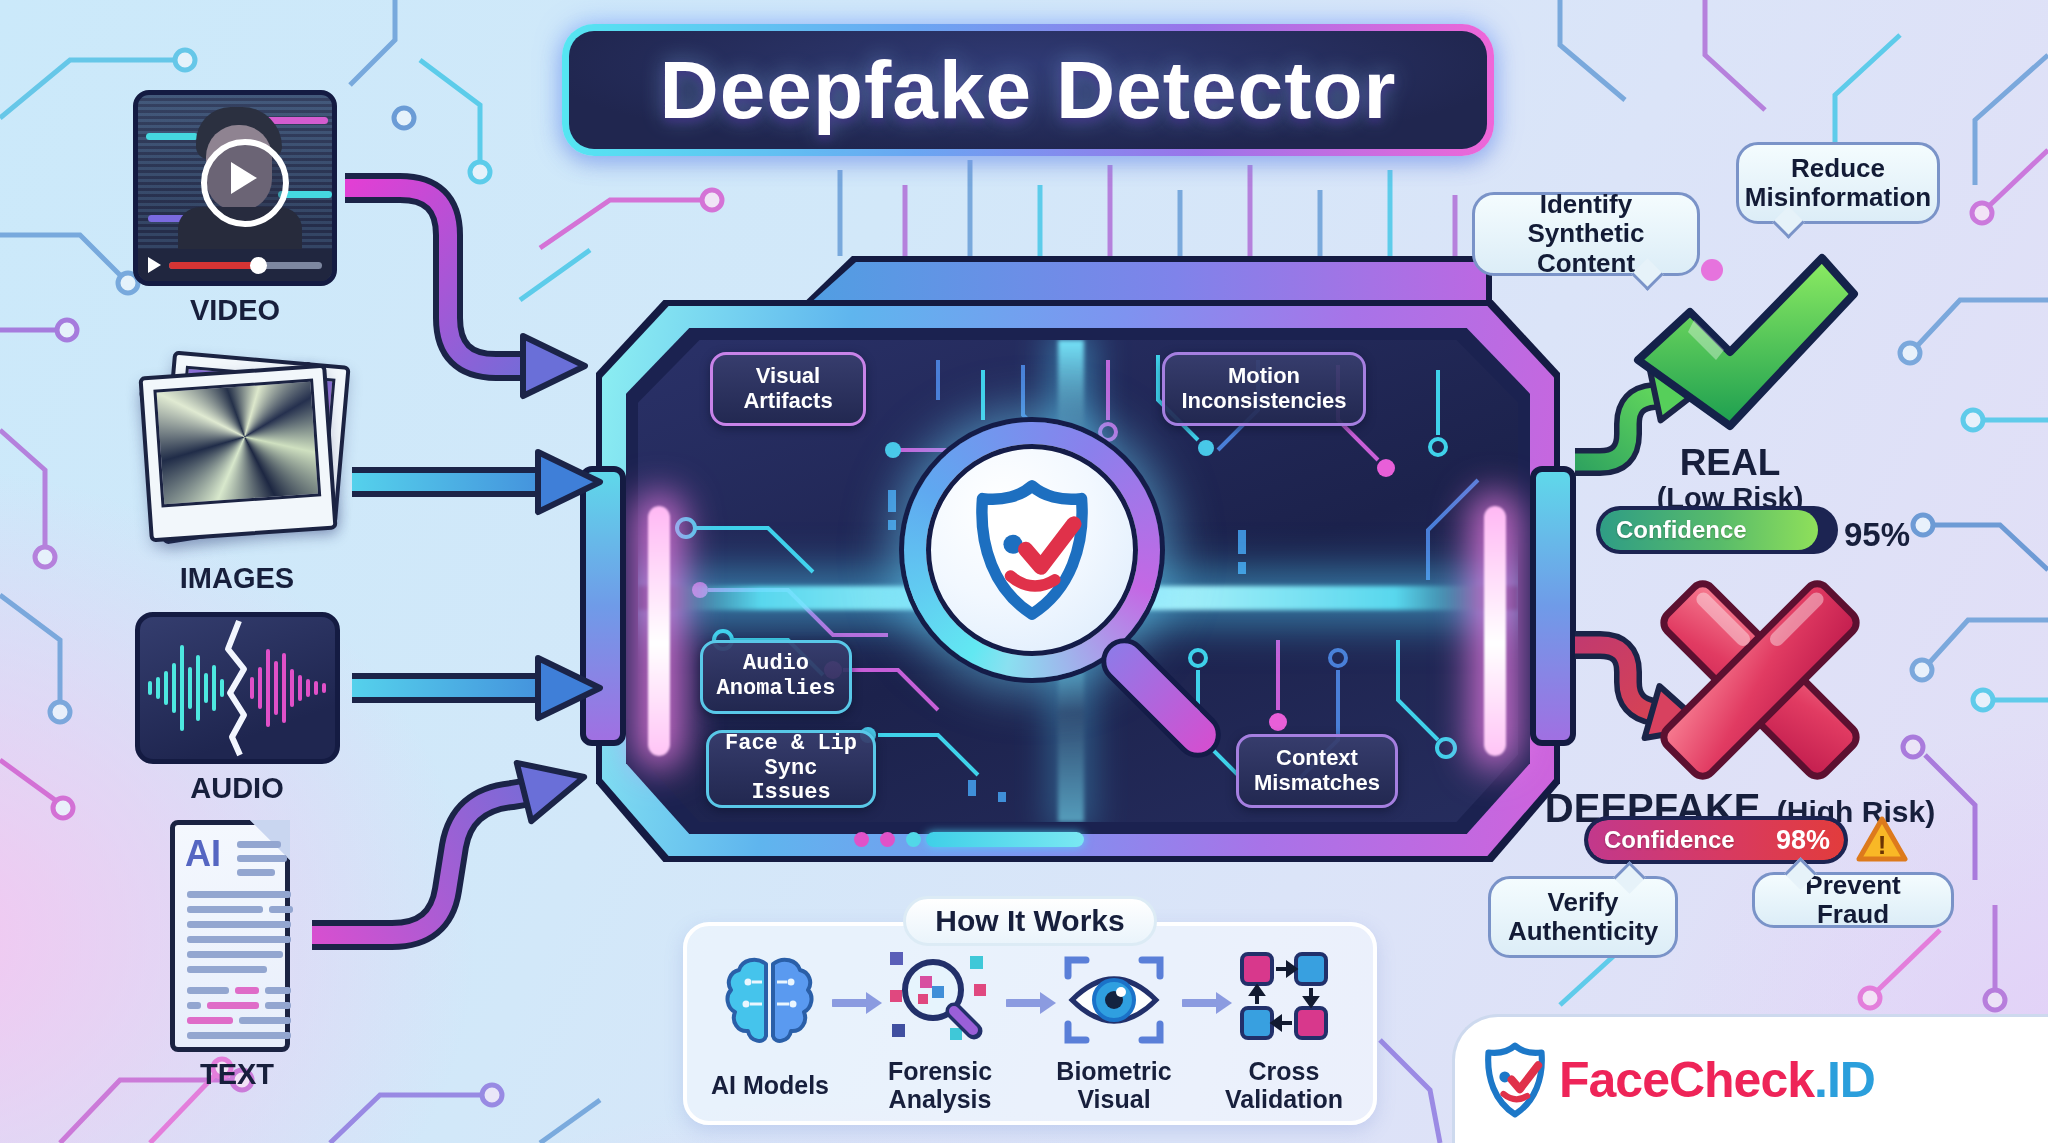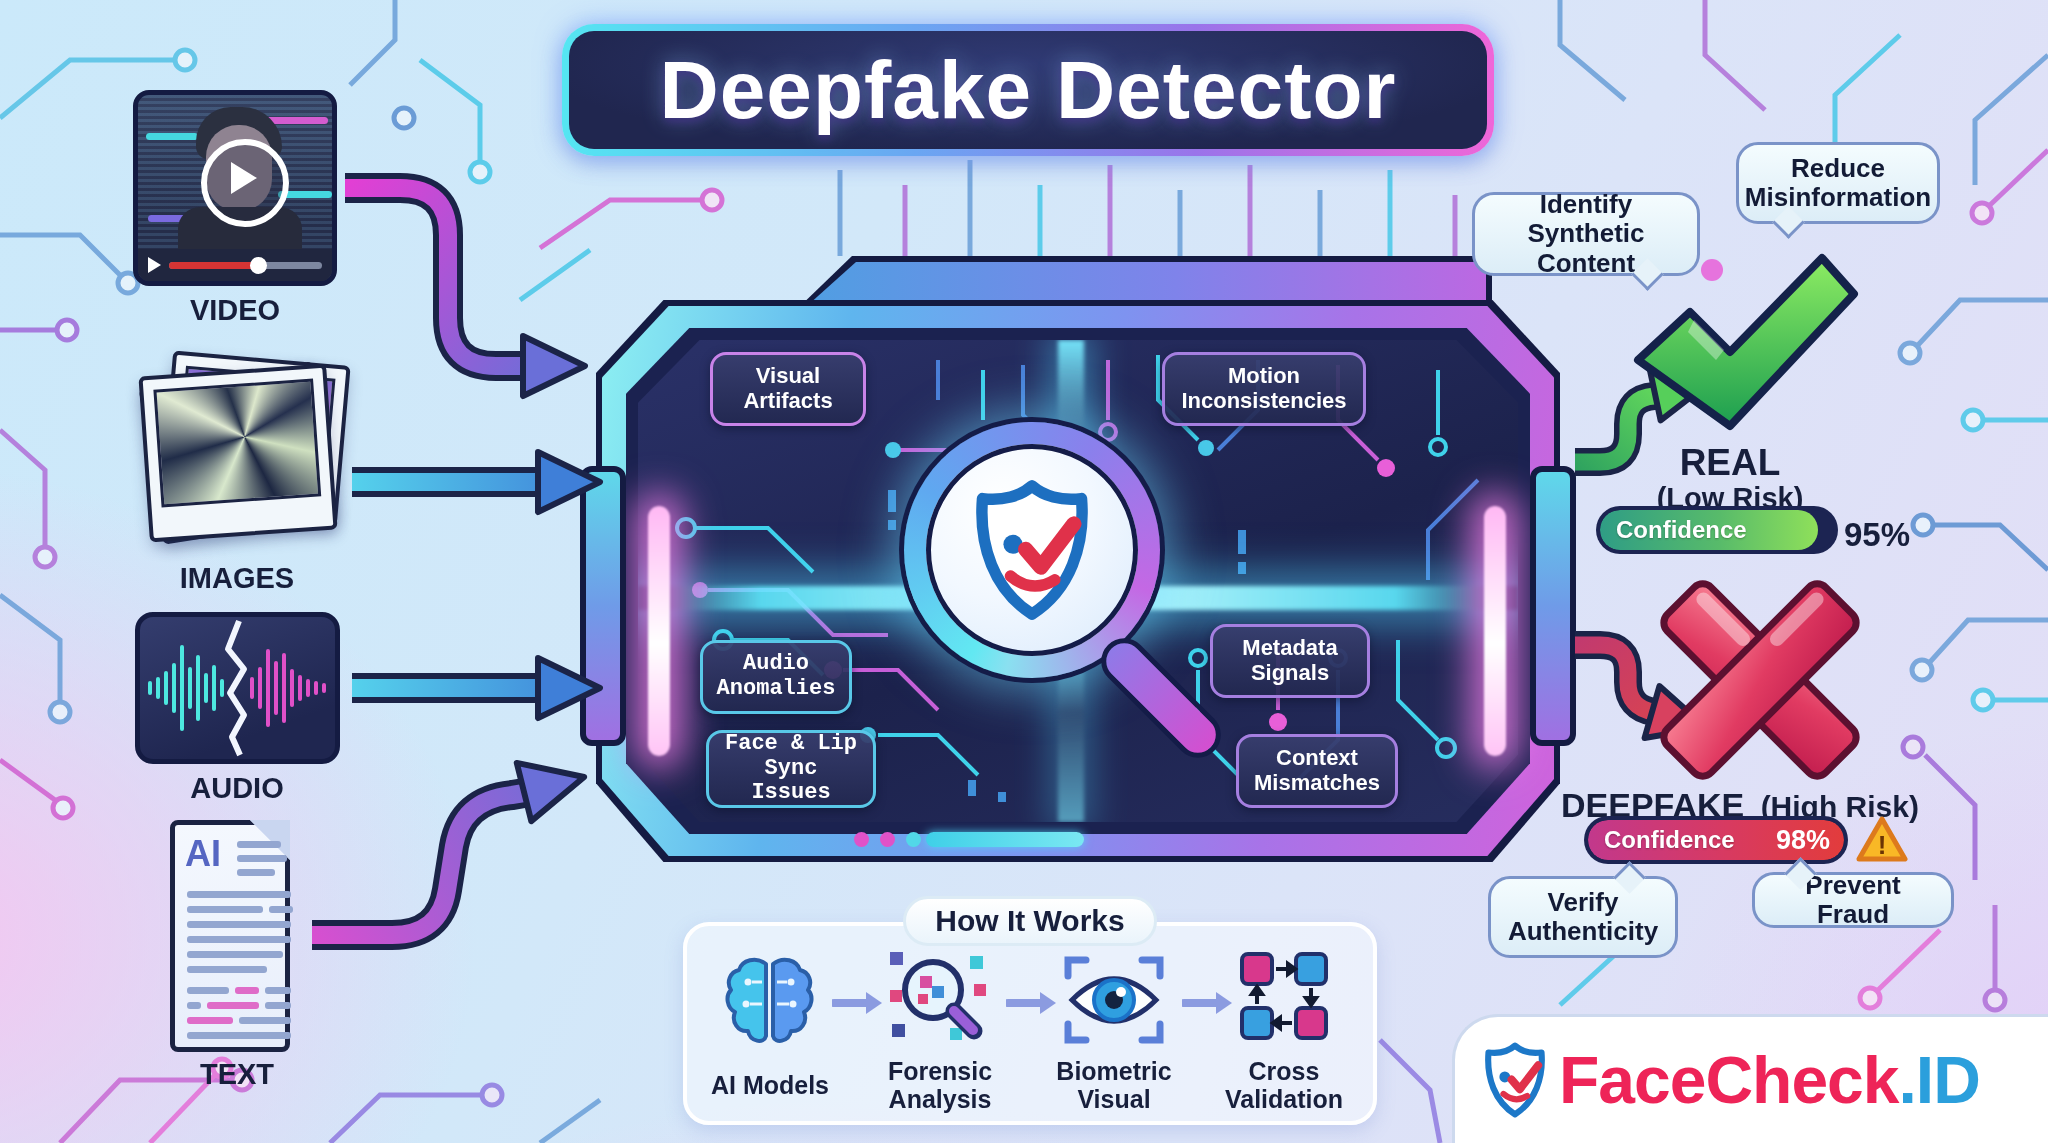--- a/index.html
+++ b/index.html
@@ -116,21 +116,21 @@
   
   .how-panel{left:683px;top:922px;width:694px;height:203px;border-radius:26px;background:rgba(248,251,255,.55);
     border:4px solid #ffffff;box-shadow:0 6px 18px rgba(120,140,210,.25);box-sizing:border-box;}
   .how-header{left:903px;top:896px;width:254px;height:50px;border-radius:26px;background:linear-gradient(180deg,#ffffff,#eaf4fb);
     border:3px solid #dcebf5;display:flex;align-items:center;justify-content:center;font-size:30px;font-weight:bold;color:#171f3c;box-sizing:border-box;}
   .step-label{position:absolute;width:190px;text-align:center;font-size:25px;font-weight:bold;color:#171f3c;line-height:1.1;}
   .step-arrow{position:absolute;top:988px;color:#8b9be0;}
   
   .logo-panel{left:1452px;top:1014px;width:596px;height:129px;background:#ffffff;border-radius:46px 0 0 0;
     border-top:3px solid #cdd9ee;border-left:3px solid #cdd9ee;box-sizing:border-box;display:flex;align-items:center;padding-left:26px;gap:10px;}
-  .logo-text{font-size:66px;font-weight:bold;letter-spacing:-1px;}
+  .logo-text{font-size:50px;font-weight:bold;letter-spacing:-1px;}
   .logo-text .fc{color:#ee2458;}
   .logo-text .id{color:#2b9fdc;}
 </style>
 </head>
 <body>
 <div class="stage">
 
 <svg class="abs" width="2048" height="1143" viewBox="0 0 2048 1143" fill="none">
   <g stroke-width="5" fill="none" opacity="0.85">
     <path d="M0,118 L70,60 L175,60" stroke="#55c2e6"></path>
@@ -349,21 +349,20 @@
     <div class="beam-h"></div>
   </div>
   <div class="glowbar" style="left:52px;top:250px;"></div>
   <div class="glowbar" style="right:54px;top:250px;"></div>
   <div class="tab" style="left:-16px;top:210px;"></div>
   <div class="tab" style="right:-16px;top:210px;"></div>
 
   <div class="pill pb-pink" style="left:114px;top:96px;width:156px;height:74px;">Visual Artifacts</div>
   <div class="pill pb-purp" style="left:566px;top:96px;width:204px;height:74px;">Motion Inconsistencies</div>
   <div class="pill pb-cyan" style="left:104px;top:384px;width:152px;height:74px;">Audio Anomalies</div>
-  <div class="pill pb-purp" style="left:614px;top:368px;width:160px;height:74px;">Metadata Signals</div>
   <div class="pill pb-cyan" style="left:110px;top:474px;width:170px;height:78px;">Face &amp; Lip Sync Issues</div>
   <div class="pill pb-purp" style="left:640px;top:478px;width:162px;height:74px;">Context Mismatches</div>
 
   <div class="mag-ring">
     <div class="mag-lens">
       <svg width="128" height="146" viewBox="0 0 100 115">
         <path d="M50,7 C59,15 73,19 89,17 C92,54 80,89 50,108 C20,89 8,54 11,17 C27,19 41,15 50,7 Z" fill="#ffffff" stroke="#1d6fc0" stroke-width="9" stroke-linejoin="round"></path>
         <circle cx="35" cy="53" r="7.5" fill="#1d6fc0"></circle>
         <path d="M45,57 L57,71 L83,37" stroke="#e0314a" stroke-width="12" fill="none" stroke-linecap="round" stroke-linejoin="round"></path>
         <path d="M33,78 Q50,92 68,81" stroke="#e0314a" stroke-width="9" fill="none" stroke-linecap="round"></path>
@@ -461,21 +460,21 @@
       </defs>
   <g transform="translate(122,102)">
     <rect x="-112" y="-31" width="224" height="62" rx="12" transform="rotate(45)" fill="url(#gX)" stroke="#5c1030" stroke-width="7"></rect>
     <rect x="-112" y="-31" width="224" height="62" rx="12" transform="rotate(-45)" fill="url(#gX)" stroke="#5c1030" stroke-width="7"></rect>
     <rect x="-104" y="-24" width="70" height="14" rx="7" transform="rotate(45)" fill="rgba(255,255,255,.4)"></rect>
     <rect x="34" y="-24" width="70" height="14" rx="7" transform="rotate(-45)" fill="rgba(255,255,255,.4)"></rect>
   </g>
 </svg>
 
 <div class="abs res-title" style="left:1540px;top:786px;width:400px;font-size:30px;">
-  <span style="font-size:34px;">DEEPFAKE</span>
+  <span style="font-size:40px;">DEEPFAKE</span>
   <span style="margin-left:8px;">(High Risk)</span>
 </div>
 <div class="abs bar" style="left:1588px;top:820px;width:256px;">
   <div class="fill" style="width:100%;background:linear-gradient(90deg,#c2388c,#d83a60 55%,#e23c3c);">
     <span class="clabel">Confidence</span>
   </div>
   <div class="inpct">98%</div>
 </div>
 <svg class="abs" style="left:1854px;top:814px;" width="56" height="52" viewBox="0 0 56 52">
   <path d="M28,5 L51,45 L5,45 Z" fill="#f9b826" stroke="#dd7a1c" stroke-width="5" stroke-linejoin="round"></path>

